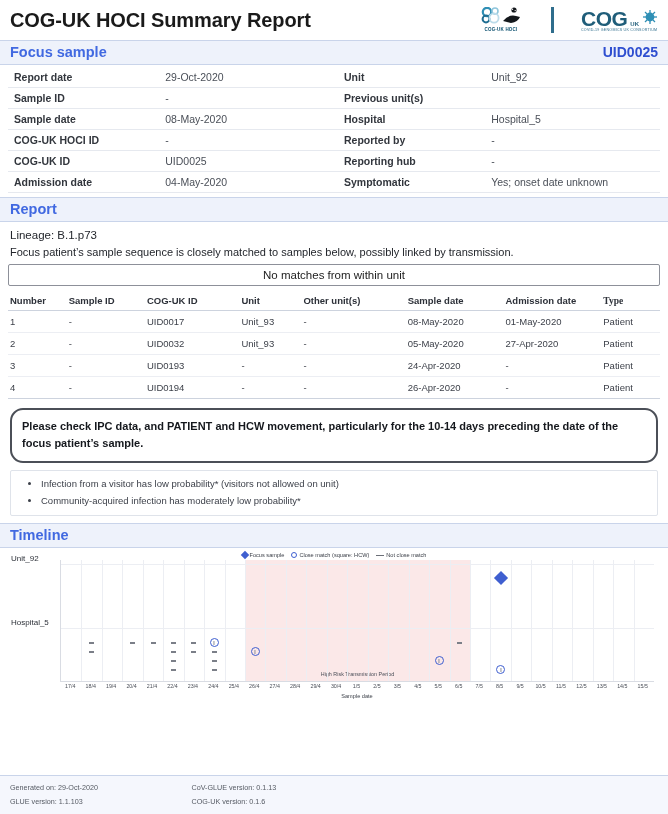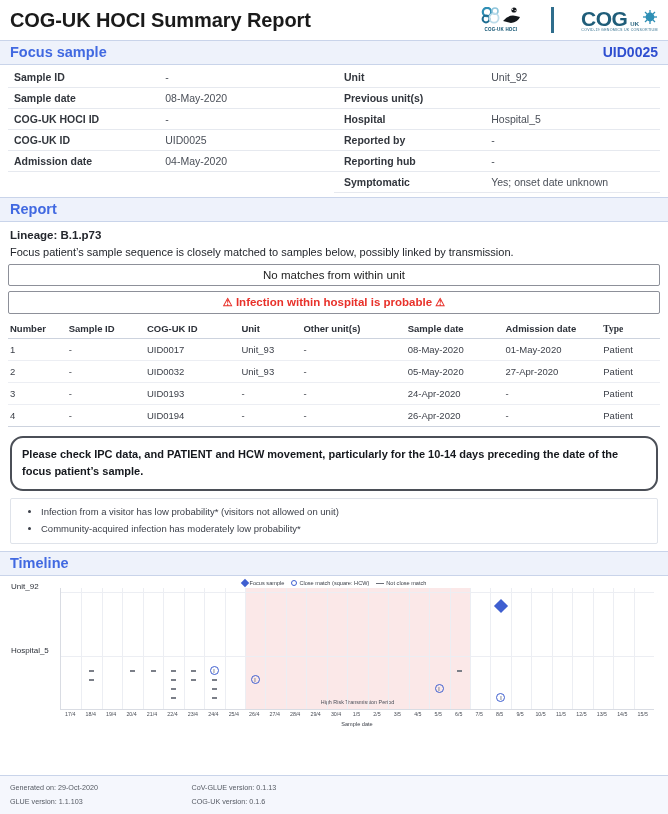--- a/index.html
+++ b/index.html
@@ -18,21 +18,20 @@
   .page { width: 668px; height: 814px; position: relative; box-sizing: border-box; }
 
   
   .header {
     display: flex;
     align-items: center;
     justify-content: space-between;
     padding: 6px 10px 6px 10px;
     height: 40px;
     box-sizing: border-box;
-    text-align: center;
   }
   .report-title {
     font-size: 20px;
     font-weight: bold;
     color: #1a1a1a;
     letter-spacing: -0.1px;
   }
   .logos { display: flex; align-items: center; gap: 24px; }
   .logo-hoci { display: flex; flex-direction: column; align-items: center; }
   .logo-hoci-art { display: flex; align-items: flex-end; gap: 1px; height: 18px; }
@@ -78,21 +77,21 @@
     color: #3c4049;
     vertical-align: middle;
   }
   .focus-col td.k { font-weight: bold; width: 47%; color: #32363d; }
   .focus-col td.v { color: #4a4f58; }
   .focus-col.left td.k { padding-left: 6px; }
   .focus-col.right td.k { padding-left: 10px; }
 
   
   .report-body { padding: 4px 8px 2px 8px; }
-  .lineage { font-size: 11.5px; color: #23262c; padding: 3px 2px 2px 2px; font-weight: bold; }
+  .lineage { font-size: 11.5px; color: #23262c; padding: 3px 2px 2px 2px; }
   .lead-text { font-size: 11px; color: #23262c; padding: 3px 2px 6px 2px; }
 
   .banner {
     border: 1px solid #8d9099;
     border-radius: 2px;
     text-align: center;
     font-size: 11.5px;
     padding: 4px 4px;
     margin-bottom: 5px;
     background: #ffffff;
@@ -318,20 +317,24 @@
   <div class="section-bar">
     <span class="section-title">Focus sample</span>
     <span class="section-right">UID0025</span>
   </div>
 
   <div class="focus-wrap">
     <div class="focus-col left">
       <table>
         <tbody>
           <tr>
+            <td class="k">Report date</td>
+            <td class="v">29-Oct-2020</td>
+          </tr>
+          <tr>
             <td class="k">Sample ID</td>
             <td class="v">-</td>
           </tr>
           <tr>
             <td class="k">Sample date</td>
             <td class="v">08-May-2020</td>
           </tr>
           <tr>
             <td class="k">COG-UK HOCI ID</td>
             <td class="v">-</td>
@@ -382,25 +385,20 @@
   <div class="section-bar">
     <span class="section-title">Report</span>
   </div>
 
   <div class="report-body">
     <div class="lineage">Lineage: B.1.p73</div>
     <div class="lead-text">Focus patient’s sample sequence is closely matched to samples below, possibly linked by transmission.</div>
 
     <div class="banner">No matches from within unit</div>
 
-    <div class="banner warn">
-      <span class="warn-ico">⚠</span>
-      <span>Infection within hospital is probable</span>
-      <span class="warn-ico">⚠</span>
-    </div>
 
     <table class="matches">
       <thead>
         <tr>
           <th class="c0">Number</th>
           <th class="c1">Sample ID</th>
           <th class="c2">COG-UK ID</th>
           <th class="c3">Unit</th>
           <th class="c4">Other unit(s)</th>
           <th class="c5">Sample date</th>

